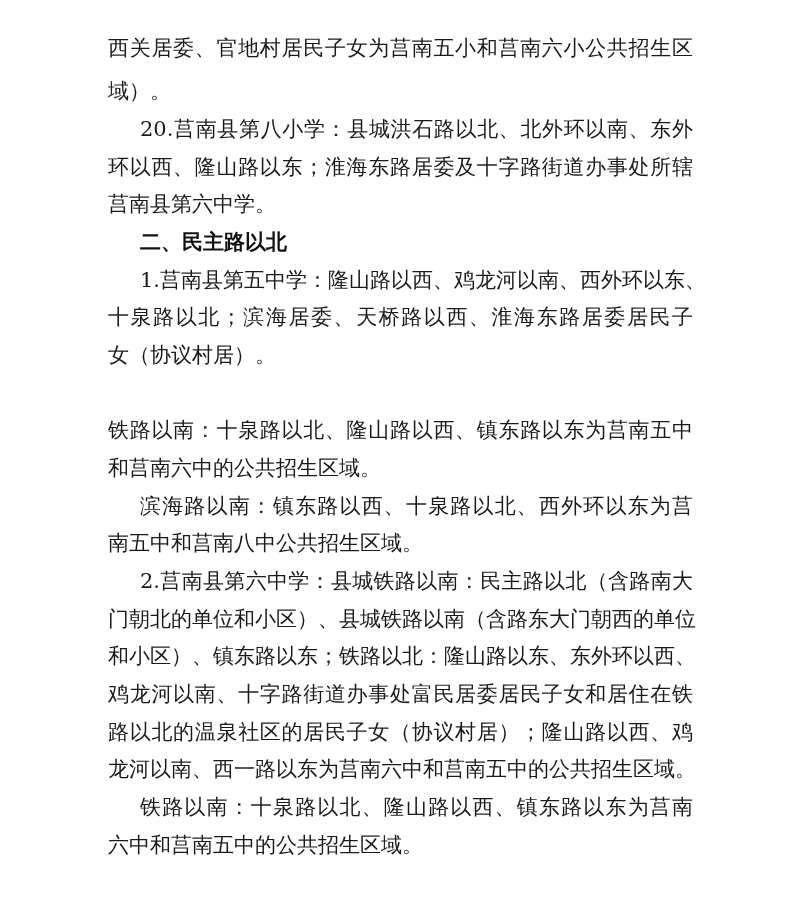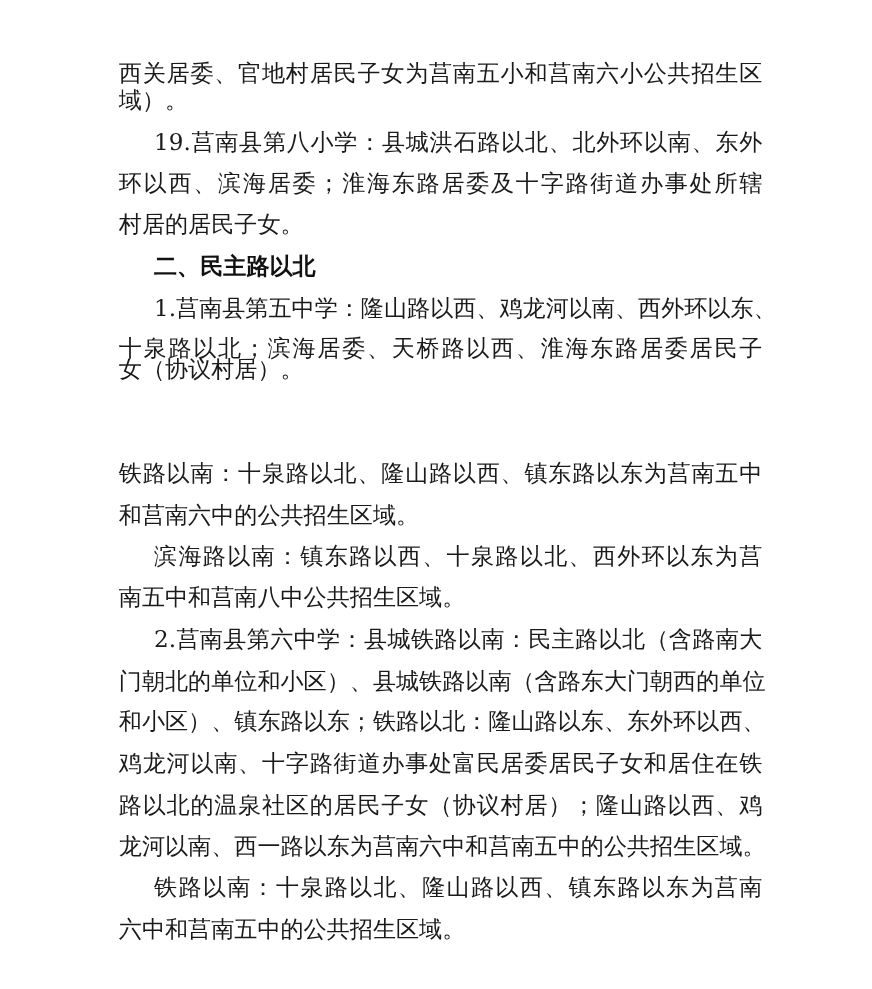--- a/index.html
+++ b/index.html
@@ -28,29 +28,29 @@
       font-family: "DejaVu Sans", "Liberation Sans", sans-serif;
       font-weight: bold;
       text-align-last: left;
       color: #111;
     }
   </style>
 </head>
 <body>
 
 <div class="page">
-  <div class="line" style="top:52px">西关居委、官地村居民子女为莒南五小和莒南六小公共招生区</div>
+  <div class="line" style="top:33px">西关居委、官地村居民子女为莒南五小和莒南六小公共招生区</div>
   <div class="line last" style="top:76px">域）。</div>
-  <div class="line indent" style="top:114px">19.莒南县第八小学：县城洪石路以北、北外环以南、东外</div>
-  <div class="line" style="top:152px">环以西、滨海居委；淮海东路居委及十字路街道办事处所辖</div>
-  <div class="line last" style="top:189px">村居的居民子女。</div>
+  <div class="line indent" style="top:114px">20.莒南县第八小学：县城洪石路以北、北外环以南、东外</div>
+  <div class="line" style="top:152px">环以西、隆山路以东；淮海东路居委及十字路街道办事处所辖</div>
+  <div class="line last" style="top:189px">莒南县第六中学。</div>
   <div class="line heading" style="top:227px">二、民主路以北</div>
   <div class="line indent" style="top:265px">1.莒南县第五中学：隆山路以西、鸡龙河以南、西外环以东、</div>
   <div class="line" style="top:302px">十泉路以北；滨海居委、天桥路以西、淮海东路居委居民子</div>
-  <div class="line last" style="top:321px">女（协议村居）。</div>
+  <div class="line last" style="top:340px">女（协议村居）。</div>
   <div class="line" style="top:415px">铁路以南：十泉路以北、隆山路以西、镇东路以东为莒南五中</div>
   <div class="line last" style="top:453px">和莒南六中的公共招生区域。</div>
   <div class="line indent" style="top:491px">滨海路以南：镇东路以西、十泉路以北、西外环以东为莒</div>
   <div class="line last" style="top:528px">南五中和莒南八中公共招生区域。</div>
   <div class="line indent" style="top:566px">2.莒南县第六中学：县城铁路以南：民主路以北（含路南大</div>
   <div class="line" style="top:604px">门朝北的单位和小区）、县城铁路以南（含路东大门朝西的单位</div>
   <div class="line" style="top:641px">和小区）、镇东路以东；铁路以北：隆山路以东、东外环以西、</div>
   <div class="line" style="top:679px">鸡龙河以南、十字路街道办事处富民居委居民子女和居住在铁</div>
   <div class="line" style="top:717px">路以北的温泉社区的居民子女（协议村居）；隆山路以西、鸡</div>
   <div class="line" style="top:754px">龙河以南、西一路以东为莒南六中和莒南五中的公共招生区域。</div>

